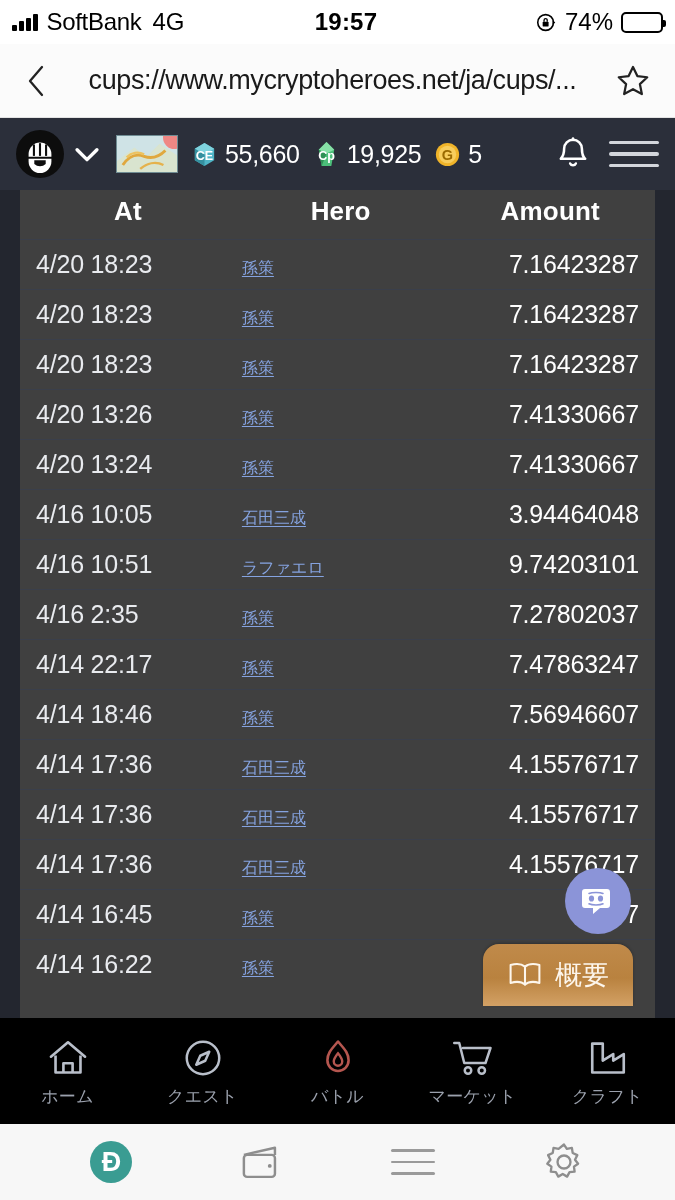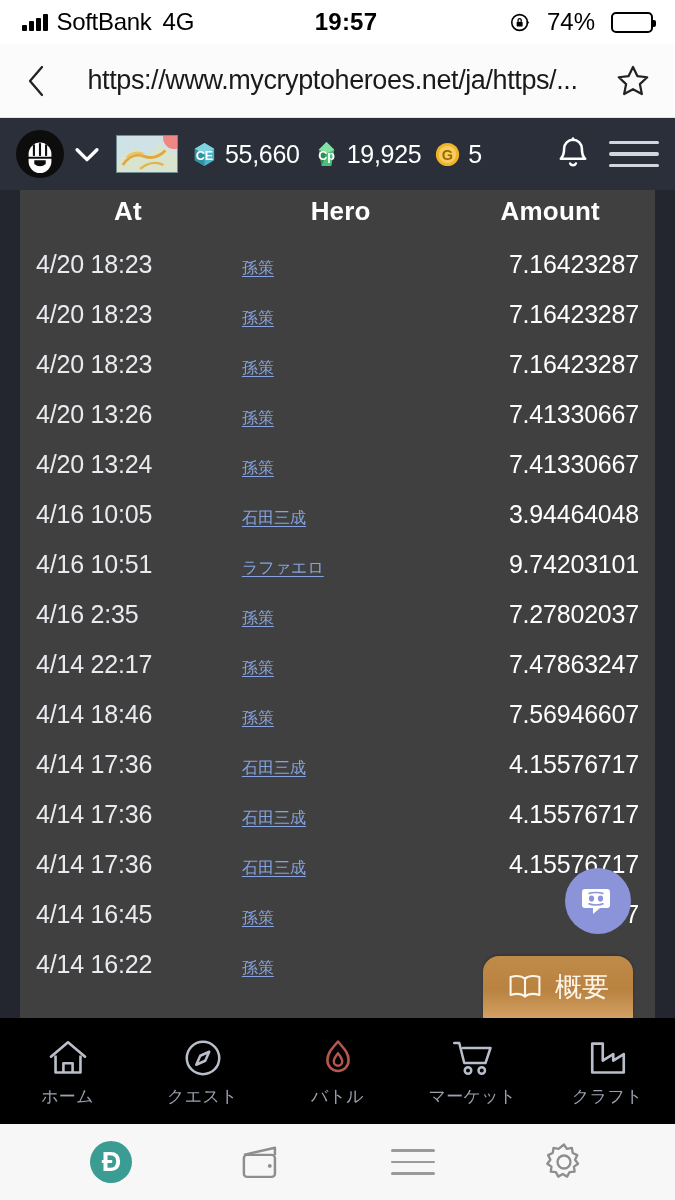--- a/index.html
+++ b/index.html
@@ -8,37 +8,37 @@
     font-family: "Liberation Sans", "DejaVu Sans", sans-serif;
     background: #ffffff;
     overflow: hidden;
   }
   #app { position: relative; width: 675px; height: 1200px; display: flex; flex-direction: column; }
 
   
   .statusbar {
     height: 44px; background: #ffffff; color: #000;
     display: flex; align-items: center; position: relative;
-    padding: 0 22px; flex: 0 0 44px;
+    padding: 0 12px; flex: 0 0 44px;
   }
   .sb-left { display: flex; align-items: center; gap: 9px; }
   .signal { display: flex; align-items: flex-end; gap: 2.5px; height: 17px; }
   .signal i { display: block; width: 4.5px; background: #000; border-radius: 1px; }
   .signal i:nth-child(1) { height: 6px; }
   .signal i:nth-child(2) { height: 9.5px; }
   .signal i:nth-child(3) { height: 13px; }
   .signal i:nth-child(4) { height: 17px; }
   .carrier { font-size: 24px; letter-spacing: -0.3px; }
   .network { font-size: 24px; margin-left: 2px; }
   .sb-time {
     position: absolute; left: 17px; right: 0; text-align: center;
     font-size: 24px; font-weight: bold; letter-spacing: 0.2px;
     pointer-events: none;
   }
-  .sb-right { margin-left: auto; display: flex; align-items: center; gap: 16px; }
+  .sb-right { margin-left: auto; display: flex; align-items: center; gap: 8px; }
   .lock-rot { width: 21px; height: 21px; }
   .batt-pct { font-size: 24px; }
   .battery { width: 42px; height: 21px; border: 2.2px solid #000; border-radius: 5px; padding: 2px; position: relative; }
   .battery .fill { height: 100%; width: 74%; background: #000; border-radius: 2px; }
   .battery:after {
     content: ""; position: absolute; right: -5px; top: 6px;
     width: 3px; height: 7px; background: #000; border-radius: 0 2px 2px 0;
   }
 
   
@@ -113,21 +113,21 @@
     font-size: 16px; cursor: pointer;
   }
 
   
   .discord-fab {
     position: absolute; right: 24px; bottom: 84px; width: 66px; height: 66px;
     border-radius: 50%; background: #8b94d8; display: flex;
     align-items: center; justify-content: center; z-index: 9;
   }
   .overview-tab {
-    position: absolute; right: 22px; bottom: 0; width: 150px; height: 62px;
+    position: absolute; right: 22px; bottom: 12px; width: 150px; height: 62px;
     border-radius: 16px 16px 0 0;
     background: linear-gradient(180deg,#c08a4a 0%,#b9823f 55%,#d3a165 100%);
     display: flex; align-items: center; justify-content: center; gap: 12px;
     z-index: 9; box-shadow: 0 -1px 3px rgba(0,0,0,.25);
   }
   .overview-tab .otlabel { color: #fdf6ec; font-size: 27px; }
 
   
   .gamenav {
     flex: 0 0 106px; height: 106px; background: #000000;
@@ -182,21 +182,21 @@
       </svg>
       <span class="batt-pct">74%</span>
       <span class="battery"><span class="fill"></span></span>
     </div>
   </div>
 
   <div class="urlbar">
     <svg class="url-back" viewBox="0 0 24 34">
       <path d="M17 3L5 17l12 14" fill="none" stroke="#222" stroke-width="2.3" stroke-linecap="round" stroke-linejoin="round"></path>
     </svg>
-    <div class="url-text">https://www.mycryptoheroes.net/ja/https/...</div>
+    <div class="url-text">cups://www.mycryptoheroes.net/ja/cups/...</div>
     <svg class="url-star" viewBox="0 0 24 24">
       <path d="M12 2.6l2.9 6.1 6.6.8-4.9 4.6 1.3 6.6L12 17.5l-5.9 3.2 1.3-6.6L2.5 9.5l6.6-.8z" fill="none" stroke="#222" stroke-width="1.5" stroke-linejoin="round"></path>
     </svg>
   </div>
 
   <div class="gheader">
     <div class="logo-circle">
       <svg viewBox="0 0 40 40" width="38" height="38">
         <path d="M8 20a12 12 0 0 1 24 0v3H8z" fill="#fff"></path>
         <rect x="12.5" y="10" width="2.2" height="12" fill="#0d0d0d"></rect>

